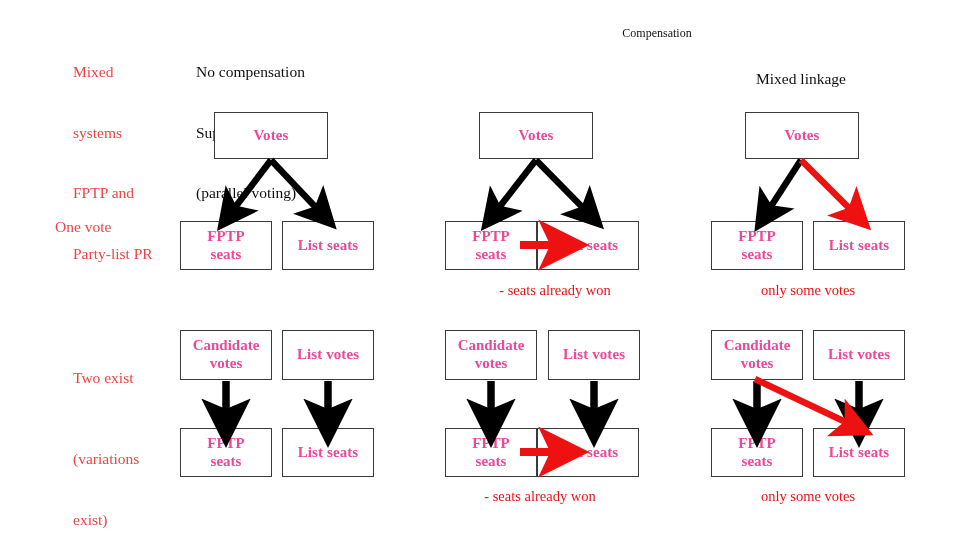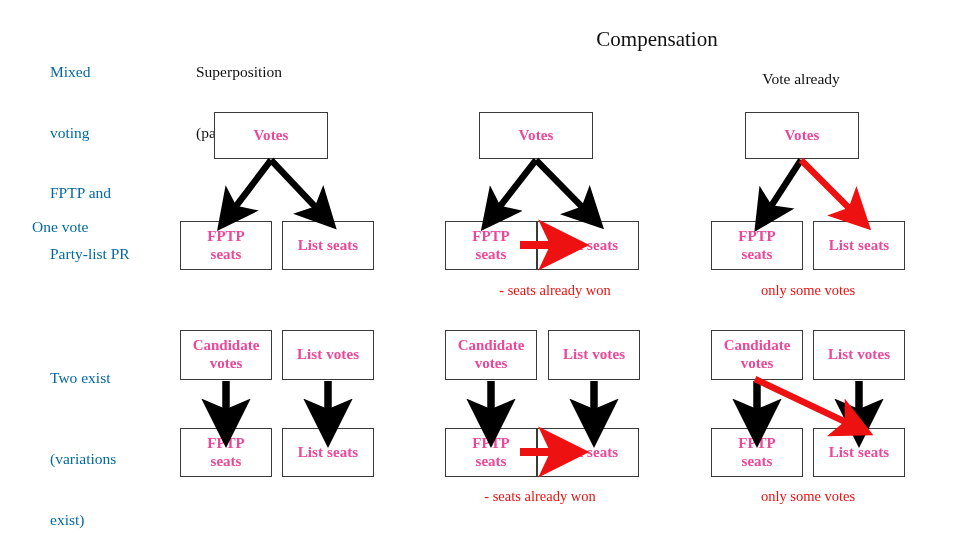--- a/index.html
+++ b/index.html
@@ -25,29 +25,30 @@
 
   .txt {
     position: absolute;
     white-space: pre;
     line-height: 1.30;
   }
 
   
   .row-label {
     font-size: 15.5px;
-    color: #0369a1;
+    color: #ef4444;
+    margin-left: 23px;
   }
   .col-head {
     font-size: 15.5px;
     color: #111111;
     text-align: center;
   }
   .group-head {
-    font-size: 21px;
+    font-size: 12px;
     color: #111111;
     text-align: center;
   }
 
   
   .node {
     position: absolute;
     border: 1.6px solid #3a3a3a;
     background: #ffffff;
     box-sizing: border-box;
@@ -82,34 +83,35 @@
     pointer-events: none;
   }
 </style>
 </head>
 <body>
 
 <div id="canvas">
 
   <div class="txt row-label" style="left:50px; top:22px;">
     <div>Mixed</div>
-    <div>voting</div>
+    <div>systems</div>
     <div>FPTP and</div>
     <div>Party-list PR</div>
   </div>
 
   <div class="txt col-head" style="left:196px; top:22px; width:180px; text-align:left;">
+    <div>No compensation</div>
     <div>Superposition</div>
     <div>(parallel voting)</div>
   </div>
 
   <div class="txt group-head" style="left:530px; top:26px; width:254px;">Compensation</div>
 
 
-  <div class="txt col-head" style="left:710px; top:69px; width:182px;">Vote already</div>
+  <div class="txt col-head" style="left:710px; top:69px; width:182px;">Mixed linkage</div>
 
   <div class="txt row-label" style="left:32px; top:217px;">One vote</div>
 
   <div class="txt row-label" style="left:50px; top:368px;">Two exist</div>
 
   <div class="txt row-label" style="left:50px; top:409px;">
     <div>(variations</div>
     <div>exist)</div>
   </div>
 

